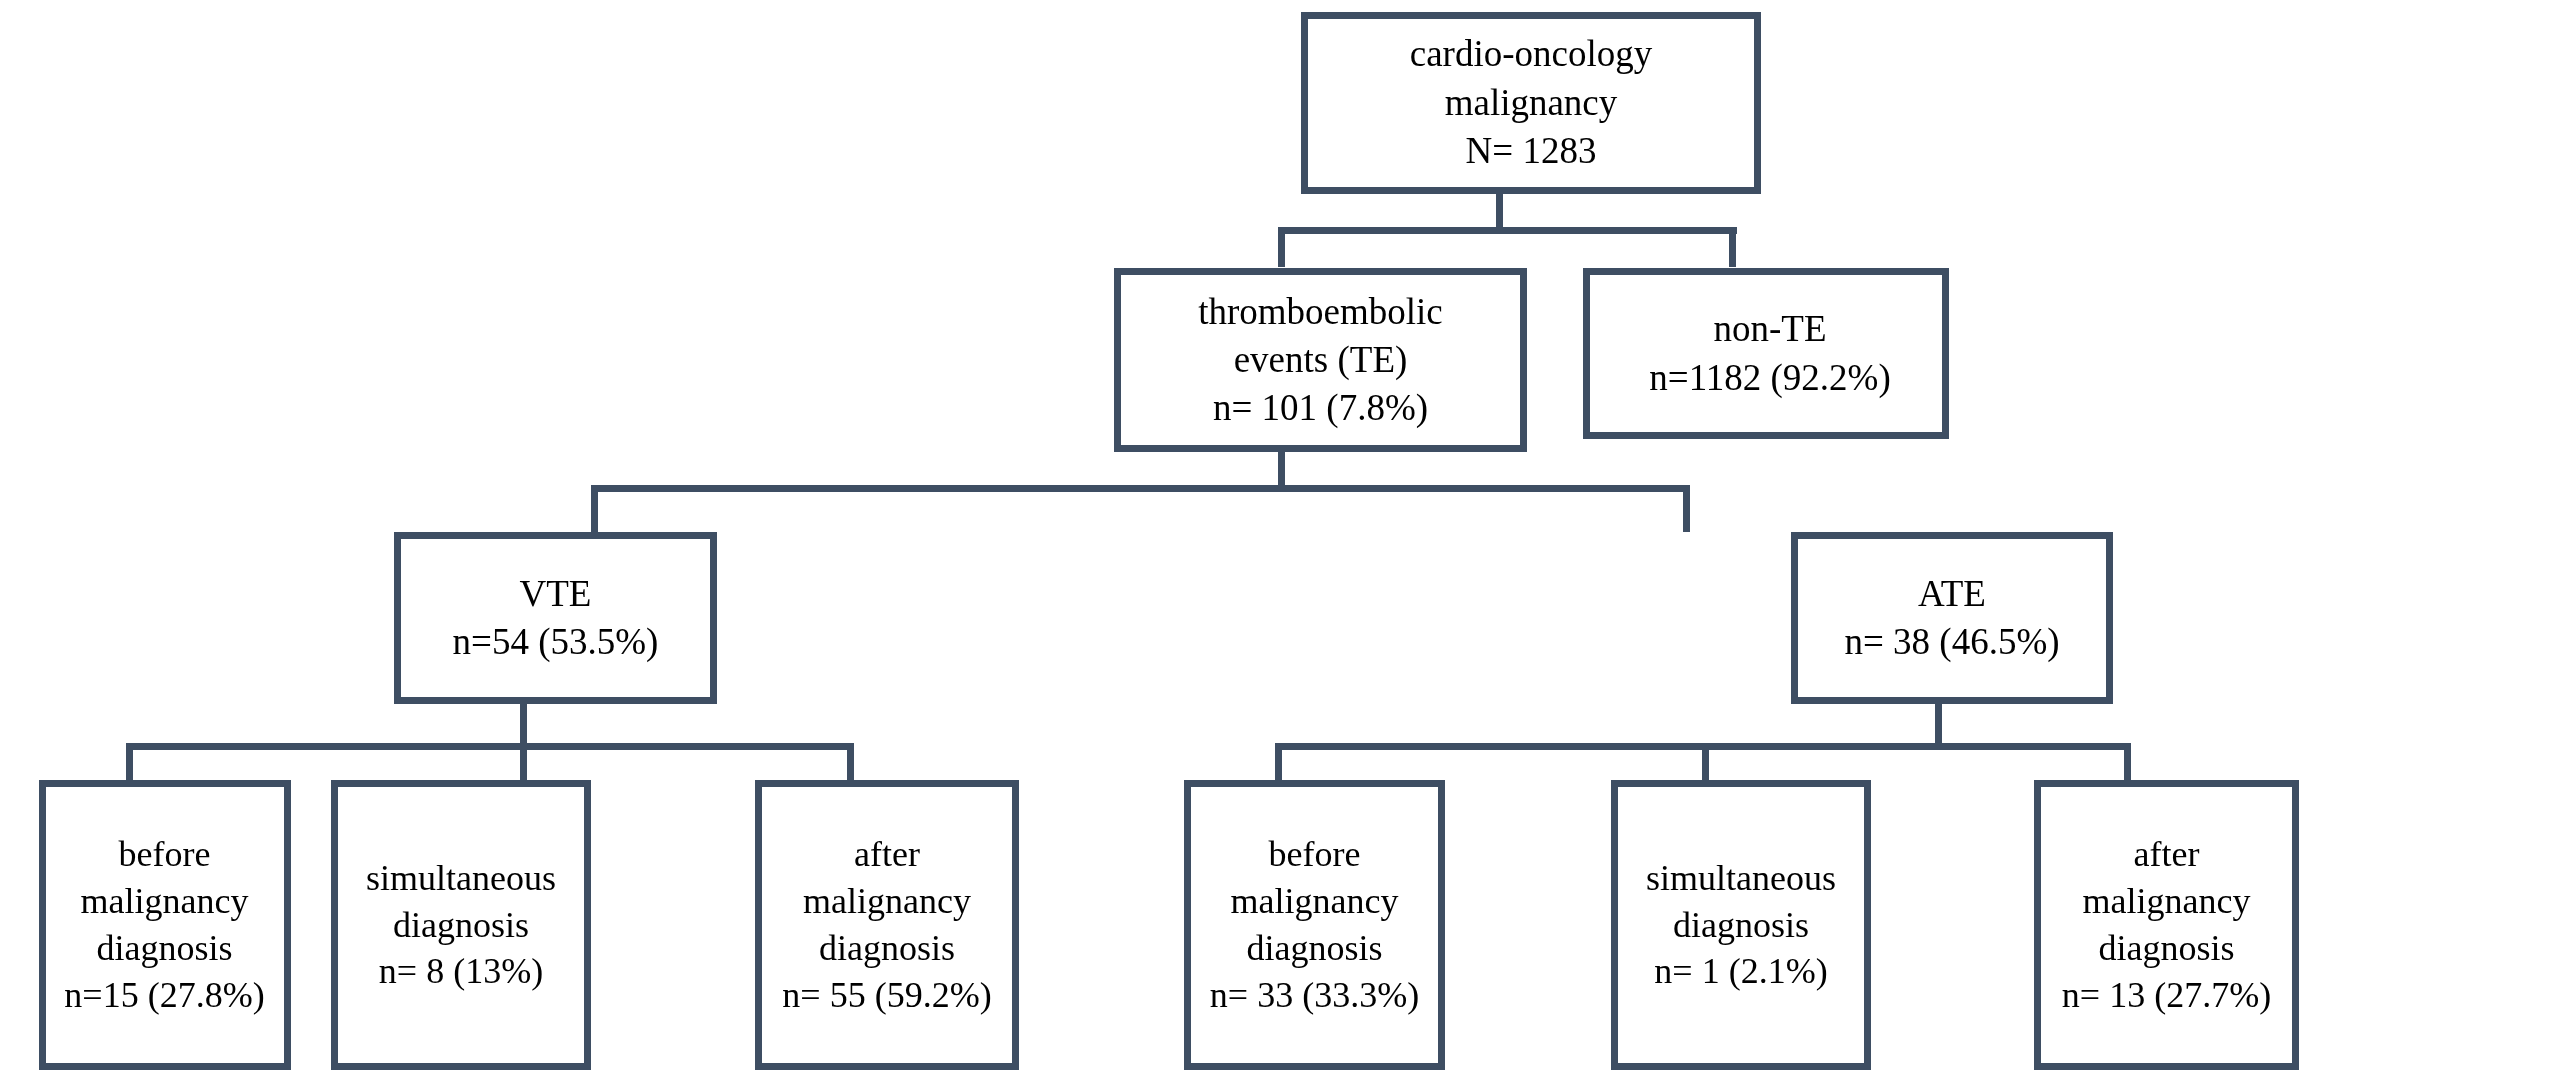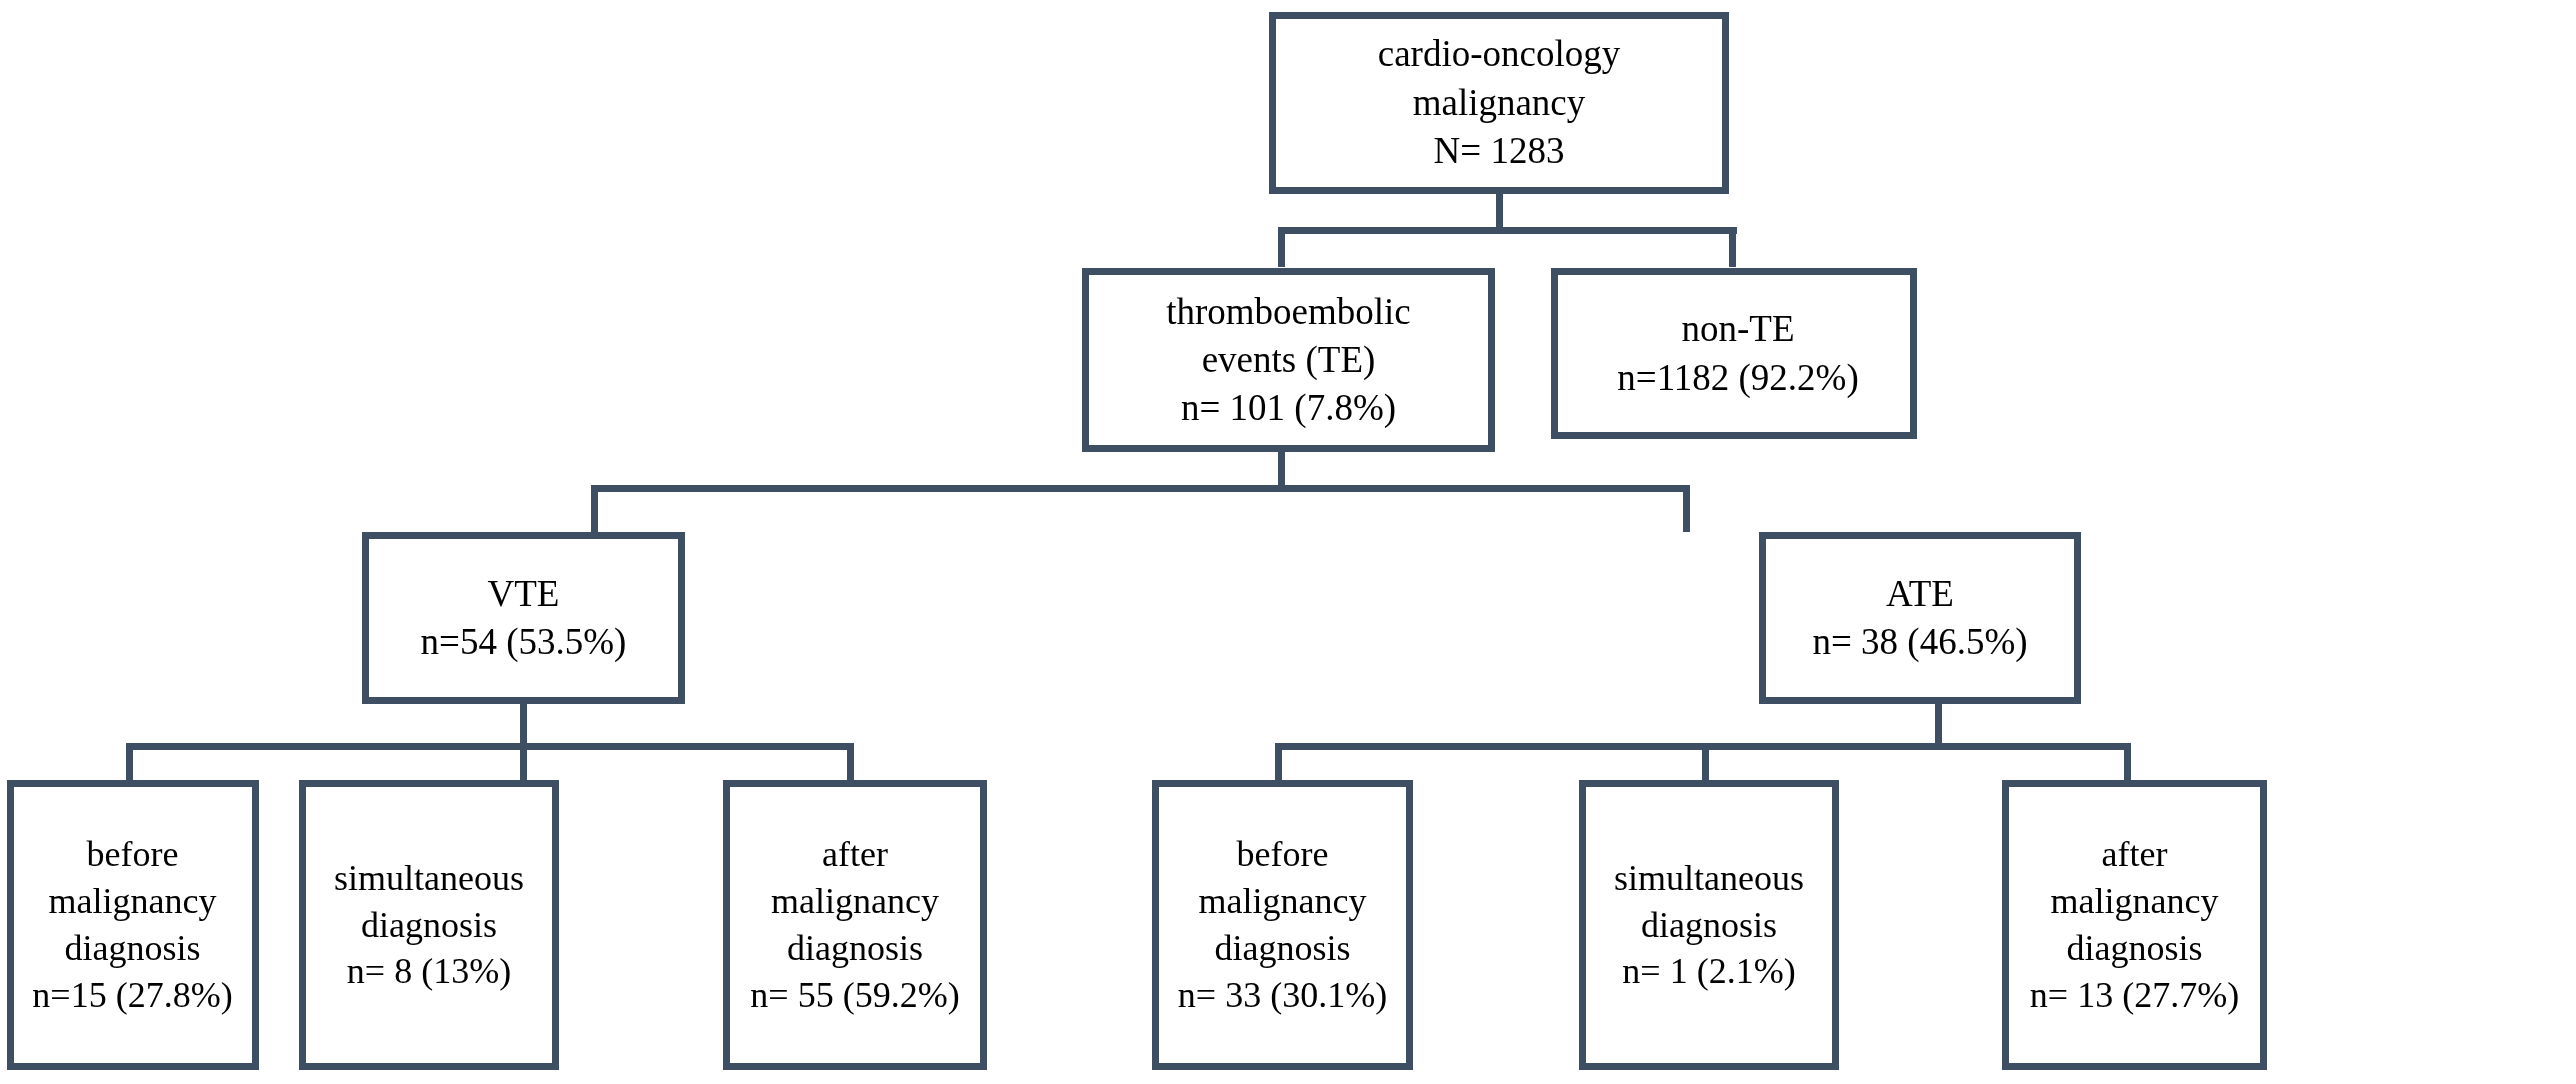--- a/index.html
+++ b/index.html
@@ -20,20 +20,21 @@
     box-sizing: border-box;
     border: 7.1px solid #3e4e63;
     background: #ffffff;
     display: flex;
     flex-direction: column;
     align-items: center;
     justify-content: center;
     text-align: center;
     color: #000000;
     line-height: 1.30;
+    margin-left: 32px;
   }
   .node .line {
     display: block;
     white-space: nowrap;
   }
   
   .vline {
     position: absolute;
     background: #3e4e63;
     width: 7.1px;
@@ -137,21 +138,21 @@
     <span class="line">after</span>
     <span class="line">malignancy</span>
     <span class="line">diagnosis</span>
     <span class="line">n= 55 (59.2%)</span>
   </div>
 
   <div class="node" id="n-l4">
     <span class="line">before</span>
     <span class="line">malignancy</span>
     <span class="line">diagnosis</span>
-    <span class="line">n= 33 (30.1%)</span>
+    <span class="line">n= 33 (33.3%)</span>
   </div>
 
   <div class="node" id="n-l5">
     <span class="line">simultaneous</span>
     <span class="line">diagnosis</span>
     <span class="line">n= 1 (2.1%)</span>
   </div>
 
   <div class="node" id="n-l6">
     <span class="line">after</span>

